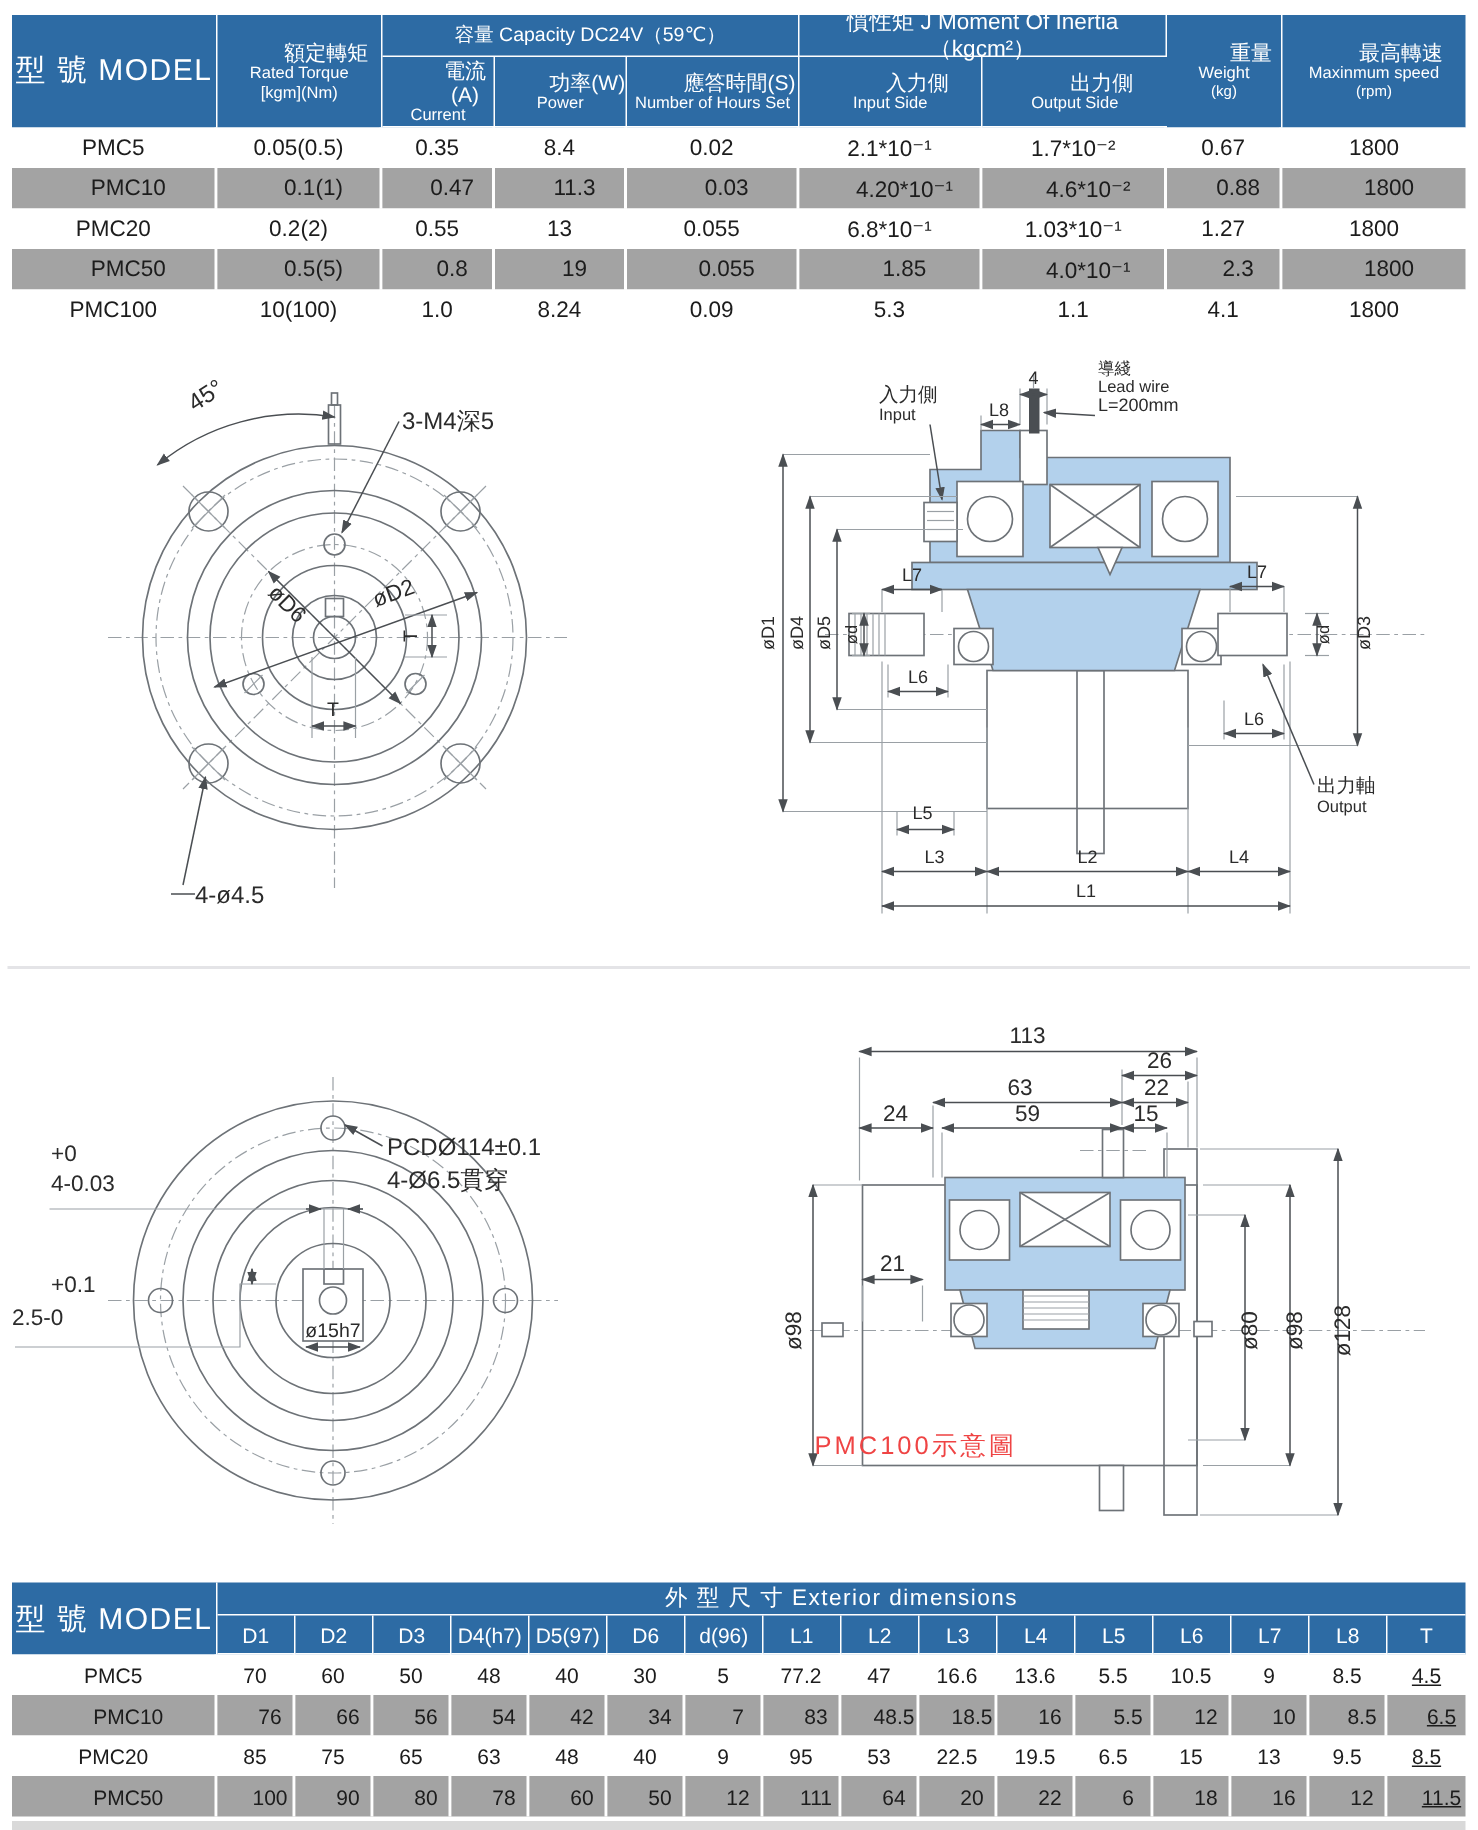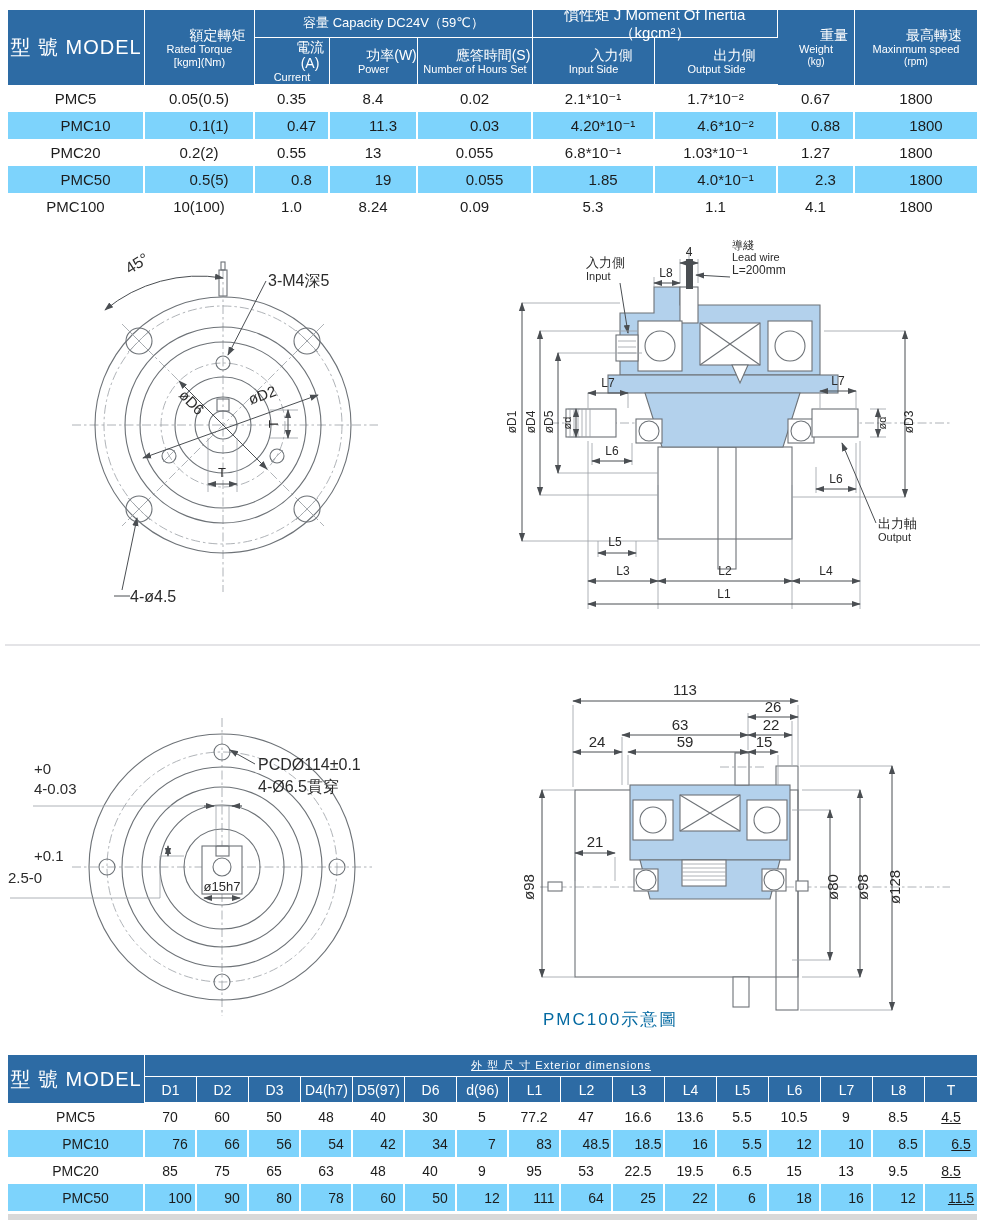--- a/index.html
+++ b/index.html
@@ -18,40 +18,40 @@
   .h-torque{grid-row:1/3;grid-column:2;border-bottom:none!important;}
   .h-cap{grid-row:1;grid-column:3/6;font-size:13px;}
   .h-inertia{grid-row:1;grid-column:6/8;font-size:15px;}
   .h-weight{grid-row:1/3;grid-column:8;border-bottom:none!important;}
   .h-speed{grid-row:1/3;grid-column:9;border-bottom:none!important;border-right:none!important;}
   .cn{font-size:14px;margin-left:36px;} .en{font-size:11px;} .sm{font-size:10px;}
   .grid-body{display:grid;grid-template-columns:137px 110px 75px 88px 115px 122px 123px 77px 122px;}
   .grid-body .cell{height:27px;display:flex;align-items:center;justify-content:center;
                    font-size:15px;border-right:2px solid #fff;}
   .grid-body .cell:nth-child(9n){border-right:none;}
-  .row-gray .cell{background:#7dd3fc;padding-left:20px;}
+  .row-gray .cell{background:#a3a3a3;padding-left:20px;}
   .row-white .cell{background:#ffffff;}
 
   
   .dim-table{left:8px;top:1055px;width:969px;}
   .dim-head{display:grid;grid-template-columns:137px repeat(16,52px);grid-template-rows:22px 26px;
             background:#2d6ba4;color:#fff;}
   .dim-head>div{display:flex;align-items:center;justify-content:center;
                 border-right:1px solid #fff;border-bottom:1px solid #fff;}
   .dh-model{grid-row:1/3;grid-column:1;font-size:20px;letter-spacing:1px;border-bottom:none!important;}
-  .dh-group{grid-row:1;grid-column:2/18;font-size:11px;letter-spacing:1px;border-right:none!important;text-decoration:underline;}
+  .dh-group{grid-row:1;grid-column:2/18;font-size:15px;letter-spacing:1px;border-right:none!important;}
   .dh-col{grid-row:2;font-size:14px;}
   .dim-grid{display:grid;grid-template-columns:137px repeat(16,52px);}
   .dim-grid .cell{height:27px;display:flex;align-items:center;justify-content:center;
                   font-size:14px;border-right:2px solid #fff;}
   .dim-grid .cell:nth-child(17n){border-right:none;text-decoration:underline;}
 
   .divider{left:5px;top:644px;width:975px;height:2px;background:#e4e4e7;}
   .bottom-strip{left:8px;top:1214px;width:969px;height:6px;background:#d9d9d9;}
-  .caption{left:543px;top:1008px;font-size:17px;letter-spacing:2px;color:#0369a1;}
+  .caption{left:543px;top:952px;font-size:17px;letter-spacing:2px;color:#ef4444;}
 
   
   svg{position:absolute;overflow:visible;}
   .ln{stroke:#6d7277;stroke-width:1.1;fill:none;}
   .thin{stroke:#9aa0a5;stroke-width:.8;fill:none;}
   .dd{stroke-dasharray:9 3 2.5 3;}
   .blue{fill:#b3d1ec;stroke:#6d7277;stroke-width:1.1;}
   .wht{fill:#ffffff;stroke:#6d7277;stroke-width:1.1;}
   .dim{stroke:#4a4e52;stroke-width:1;fill:none;}
   text{fill:#2b2b2b;font-family:"Liberation Sans","DejaVu Sans",sans-serif;}
@@ -564,21 +564,21 @@
       <div class="cell">PMC50</div>
       <div class="cell">100</div>
       <div class="cell">90</div>
       <div class="cell">80</div>
       <div class="cell">78</div>
       <div class="cell">60</div>
       <div class="cell">50</div>
       <div class="cell">12</div>
       <div class="cell">111</div>
       <div class="cell">64</div>
-      <div class="cell">25</div>
+      <div class="cell">20</div>
       <div class="cell">22</div>
       <div class="cell">6</div>
       <div class="cell">18</div>
       <div class="cell">16</div>
       <div class="cell">12</div>
       <div class="cell">11.5</div>
     </div>
   </div>
 </div>
 

